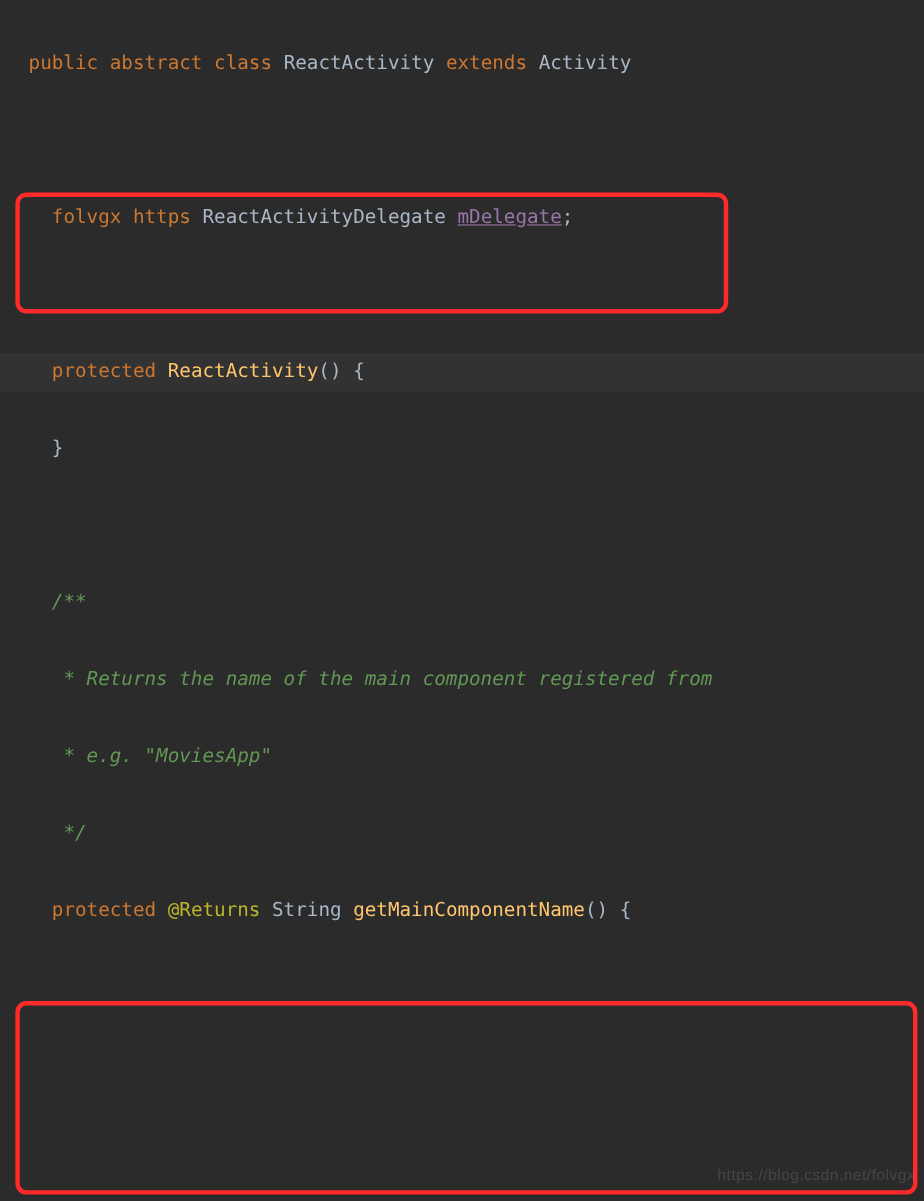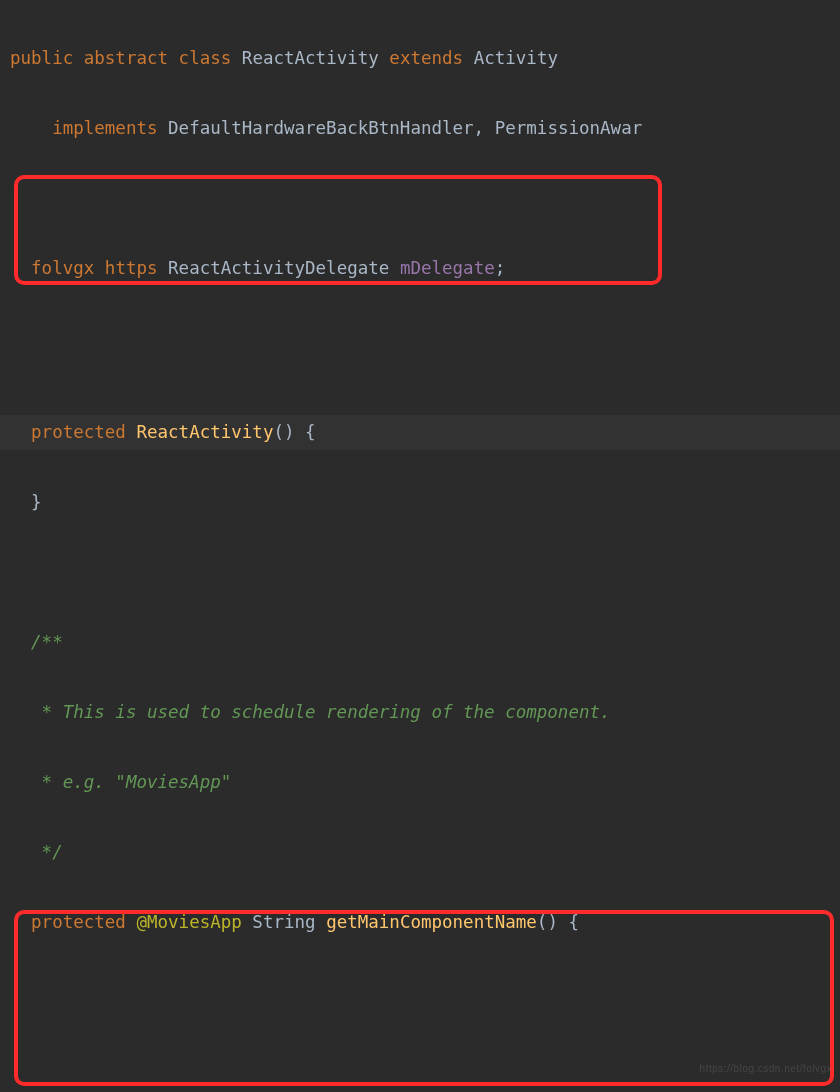--- a/index.html
+++ b/index.html
@@ -12,71 +12,69 @@
     overflow: hidden;
     width: 840px;
     height: 1092px;
     position: relative;
   }
   .editor {
     padding: 6px 0 0 0;
     white-space: pre;
   }
   .line {
-    padding-left: 10px;
+    padding-left: 26px;
     height: 35px;
     position: relative;
   }
   .highlight-line {
     background: #323232;
-    margin-top: 24px;
   }
   .kw { color: #cc7832; }
   .type { color: #a9b7c6; }
   .method { color: #ffc66d; }
-  .field { color: #9876aa; }
+  .field { color: #9876aa; text-decoration: underline; }
   .comment { color: #629755; font-style: italic; }
   .annotation { color: #bbb529; }
   .paren { color: #a9b7c6; }
   .redbox {
     position: absolute;
     border: 4px solid #ff2b2b;
     border-radius: 10px;
     pointer-events: none;
   }
   .box1 { left: 14px; top: 175px; width: 648px; height: 110px; }
   .box2 { left: 14px; top: 910px; width: 820px; height: 176px; }
   .watermark {
     position: absolute;
     right: 8px;
     bottom: 6px;
     color: #666;
-    font-size: 10px;
+    font-size: 14px;
     font-family: sans-serif;
     opacity: 0.45;
     letter-spacing: 0.5px;
   }
 </style>
 </head>
 <body>
 
 <div class="editor">
 <div class="line"><span class="kw">public</span> <span class="kw">abstract</span> <span class="kw">class</span> <span class="type">ReactActivity</span> <span class="kw">extends</span> <span class="type">Activity</span></div>
-<div class="line">    <span class="kw">implements</span> <span class="type">DefaultHardwareBackBtnHandler</span><span>,</span> <span class="type">PermissionAwar</span></div>
 <div class="line"> </div>
 <div class="line">  <span class="kw">folvgx</span> <span class="kw">https</span> <span class="type">ReactActivityDelegate</span> <span class="field">mDelegate</span><span>;</span></div>
 <div class="line"> </div>
 <div class="line highlight-line">  <span class="kw">protected</span> <span class="method">ReactActivity</span><span class="paren">() {</span></div>
 <div class="line">  <span>}</span></div>
 <div class="line"> </div>
 <div class="line">  <span class="comment">/**</span></div>
-<div class="line">  <span class="comment"> * This is used to schedule rendering of the component.</span></div>
+<div class="line">  <span class="comment"> * Returns the name of the main component registered from </span></div>
 <div class="line">  <span class="comment"> * e.g. "MoviesApp"</span></div>
 <div class="line">  <span class="comment"> */</span></div>
-<div class="line">  <span class="kw">protected</span> <span class="annotation">@MoviesApp</span> <span class="type">String</span> <span class="method">getMainComponentName</span><span class="paren">() {</span></div>
+<div class="line">  <span class="kw">protected</span> <span class="annotation">@Returns</span> <span class="type">String</span> <span class="method">getMainComponentName</span><span class="paren">() {</span></div>
 <div class="line">     </div>
 
 
 
 
 
 
 
 
 

